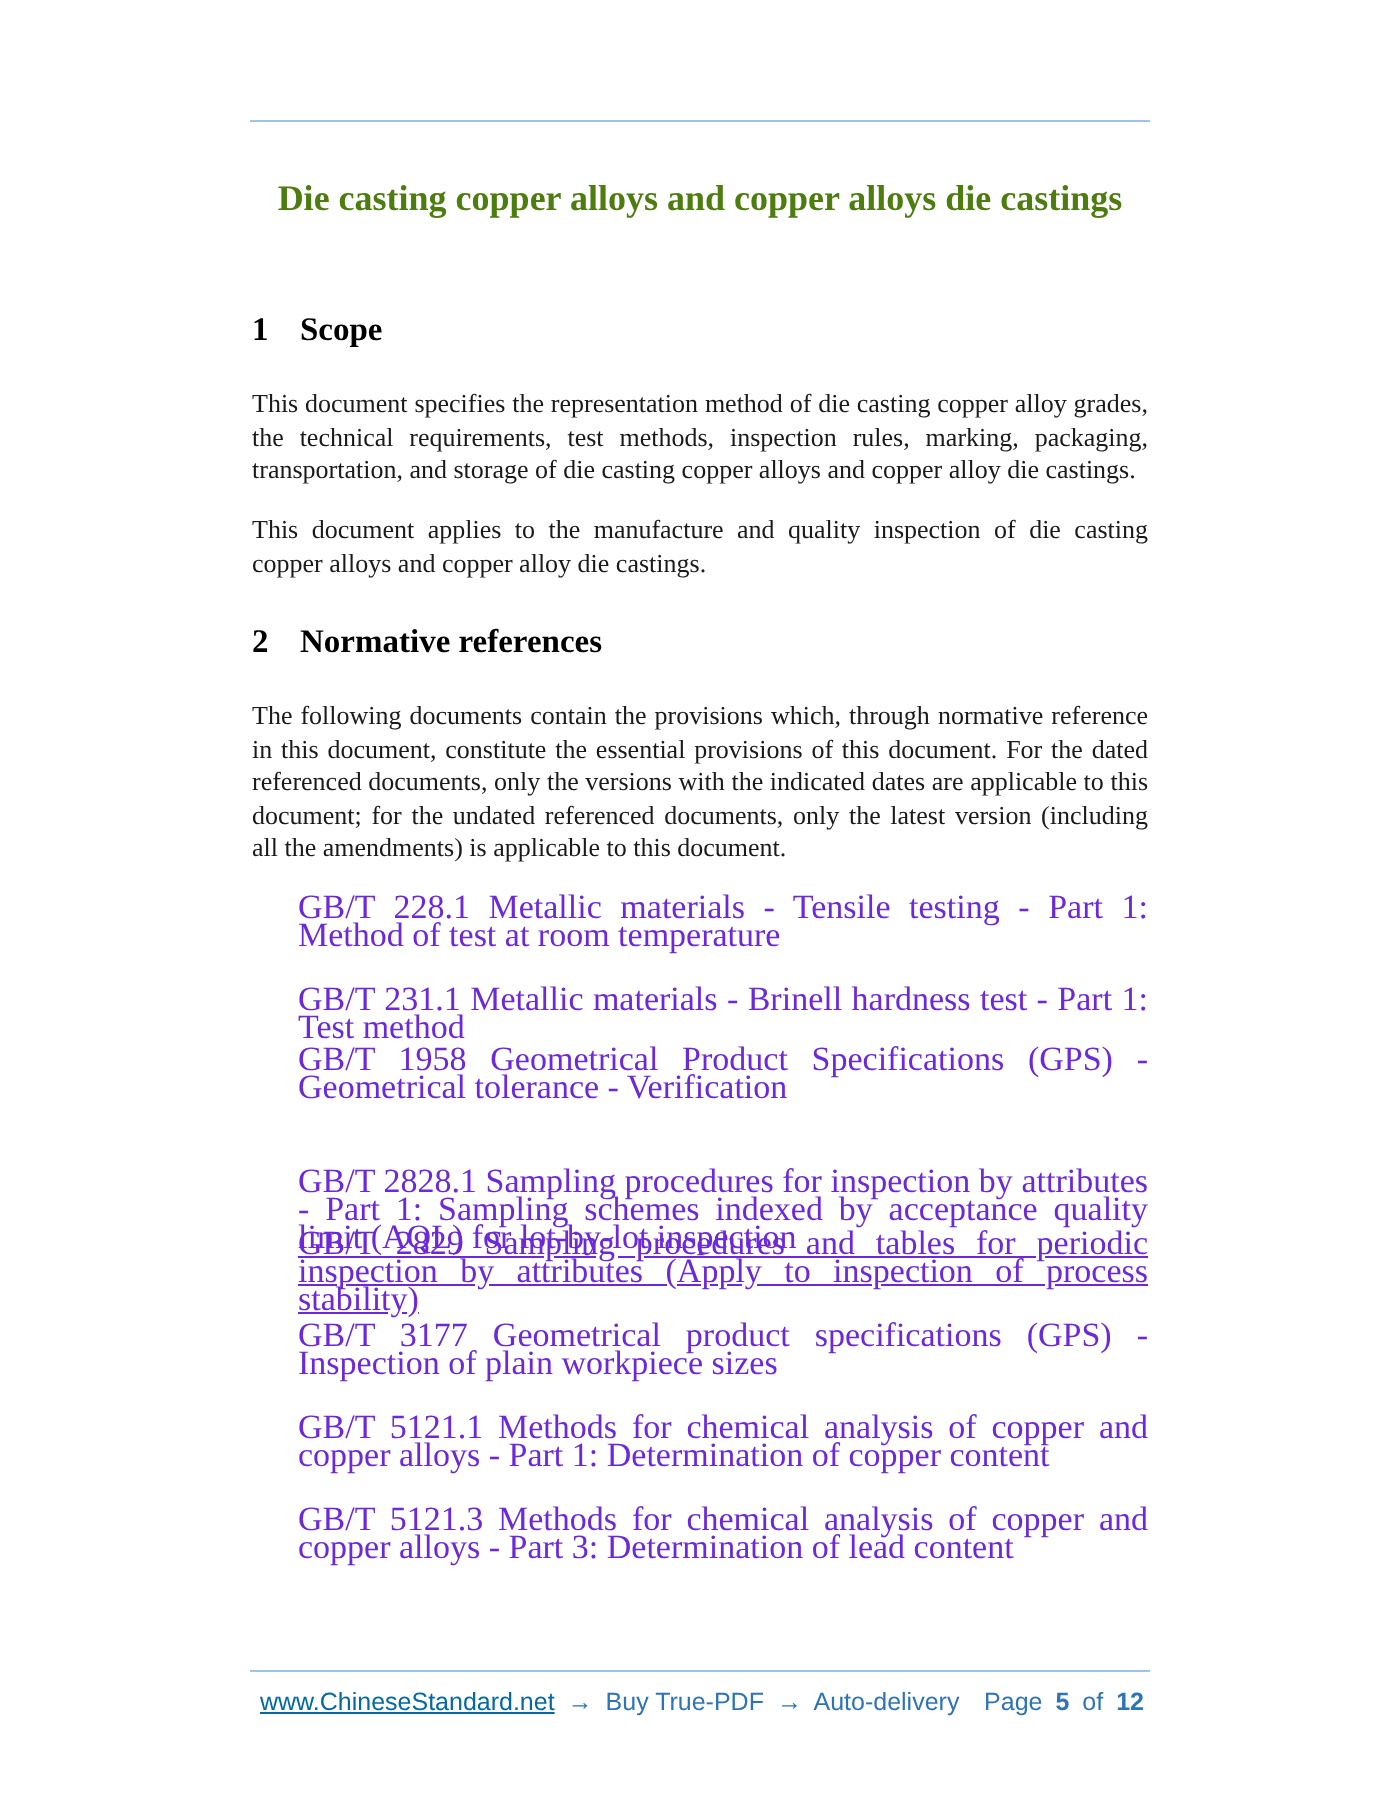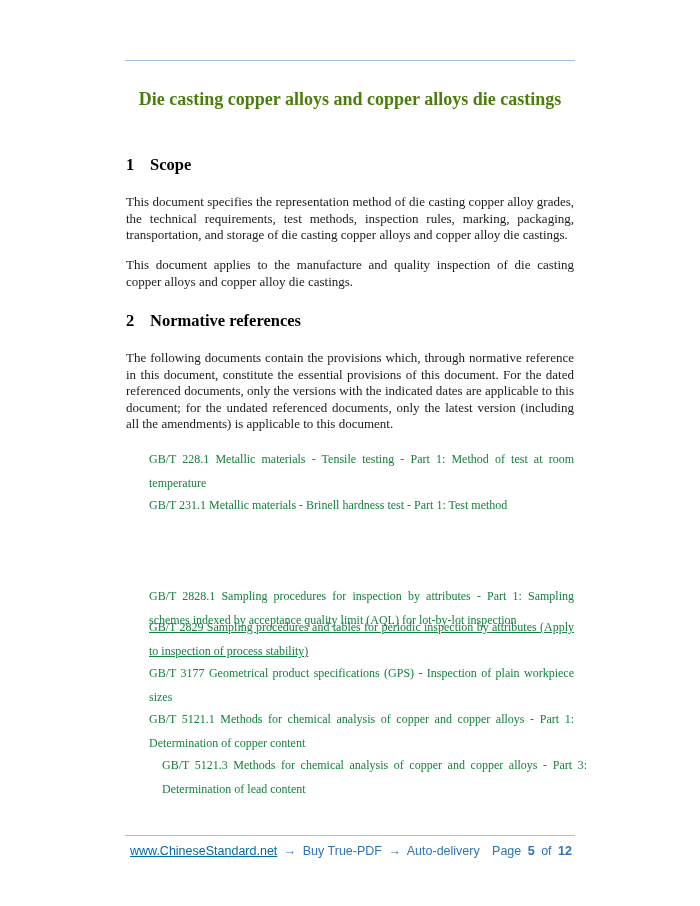--- a/index.html
+++ b/index.html
@@ -67,24 +67,24 @@
       width: 448px;
       font-size: 13px;
       line-height: 16.6px;
       text-align: justify;
       color: #1a1a1a;
     }
     .ref {
       position: absolute;
       left: 149px;
       width: 425px;
-      font-size: 12px;
-      line-height: 24px;
+      font-size: 17px;
+      line-height: 14px;
       text-align: justify;
-      color: #15803d;
+      color: #6d28d9;
     }
     .footer-rule {
       position: absolute;
       left: 125px;
       width: 450px;
       top: 835px;
       height: 0;
       border-top: 1px solid #9dc3e6;
     }
     .footer {
@@ -126,25 +126,26 @@
   <div class="para" style="top:194px;">This document specifies the representation method of die casting copper alloy grades, the technical requirements, test methods, inspection rules, marking, packaging, transportation, and storage of die casting copper alloys and copper alloy die castings.</div>
 
   <div class="section-heading" style="top:311px;">
     <span class="num">2</span><span>Normative references</span>
   </div>
 
   <div class="para" style="top:350px;">The following documents contain the provisions which, through normative reference in this document, constitute the essential provisions of this document. For the dated referenced documents, only the versions with the indicated dates are applicable to this document; for the undated referenced documents, only the latest version (including all the amendments) is applicable to this document.</div>
 
   <div class="ref" style="top:447px;">GB/T 228.1 Metallic materials - Tensile testing - Part 1: Method of test at room temperature</div>
   <div class="ref" style="top:493px;font-family:Liberation Serif, serif;">GB/T 231.1 Metallic materials - Brinell hardness test - Part 1: Test method</div>
+  <div class="ref" style="top:523px;">GB/T 1958 Geometrical Product Specifications (GPS) - Geometrical tolerance - Verification</div>
   <div class="ref" style="top:584px;">GB/T 2828.1 Sampling procedures for inspection by attributes - Part 1: Sampling schemes indexed by acceptance quality limit (AQL) for lot-by-lot inspection</div>
   <div class="ref" style="top:615px;text-decoration:underline;">GB/T 2829 Sampling procedures and tables for periodic inspection by attributes (Apply to inspection of process stability)</div>
   <div class="ref" style="top:661px;">GB/T 3177 Geometrical product specifications (GPS) - Inspection of plain workpiece sizes</div>
   <div class="ref" style="top:707px;">GB/T 5121.1 Methods for chemical analysis of copper and copper alloys - Part 1: Determination of copper content</div>
-  <div class="ref" style="top:753px;margin-left:13px;">GB/T 5121.3 Methods for chemical analysis of copper and copper alloys - Part 3: Determination of lead content</div>
+  <div class="ref" style="top:753px;">GB/T 5121.3 Methods for chemical analysis of copper and copper alloys - Part 3: Determination of lead content</div>
 
   <div class="footer-rule"></div>
   <div class="footer">
     <a>www.ChineseStandard.net</a>
     <span class="arrow">→</span>
     <span>Buy True-PDF</span>
     <span class="arrow">→</span>
     <span>Auto-delivery</span>
     <span class="page-info">
       <span>Page</span>

